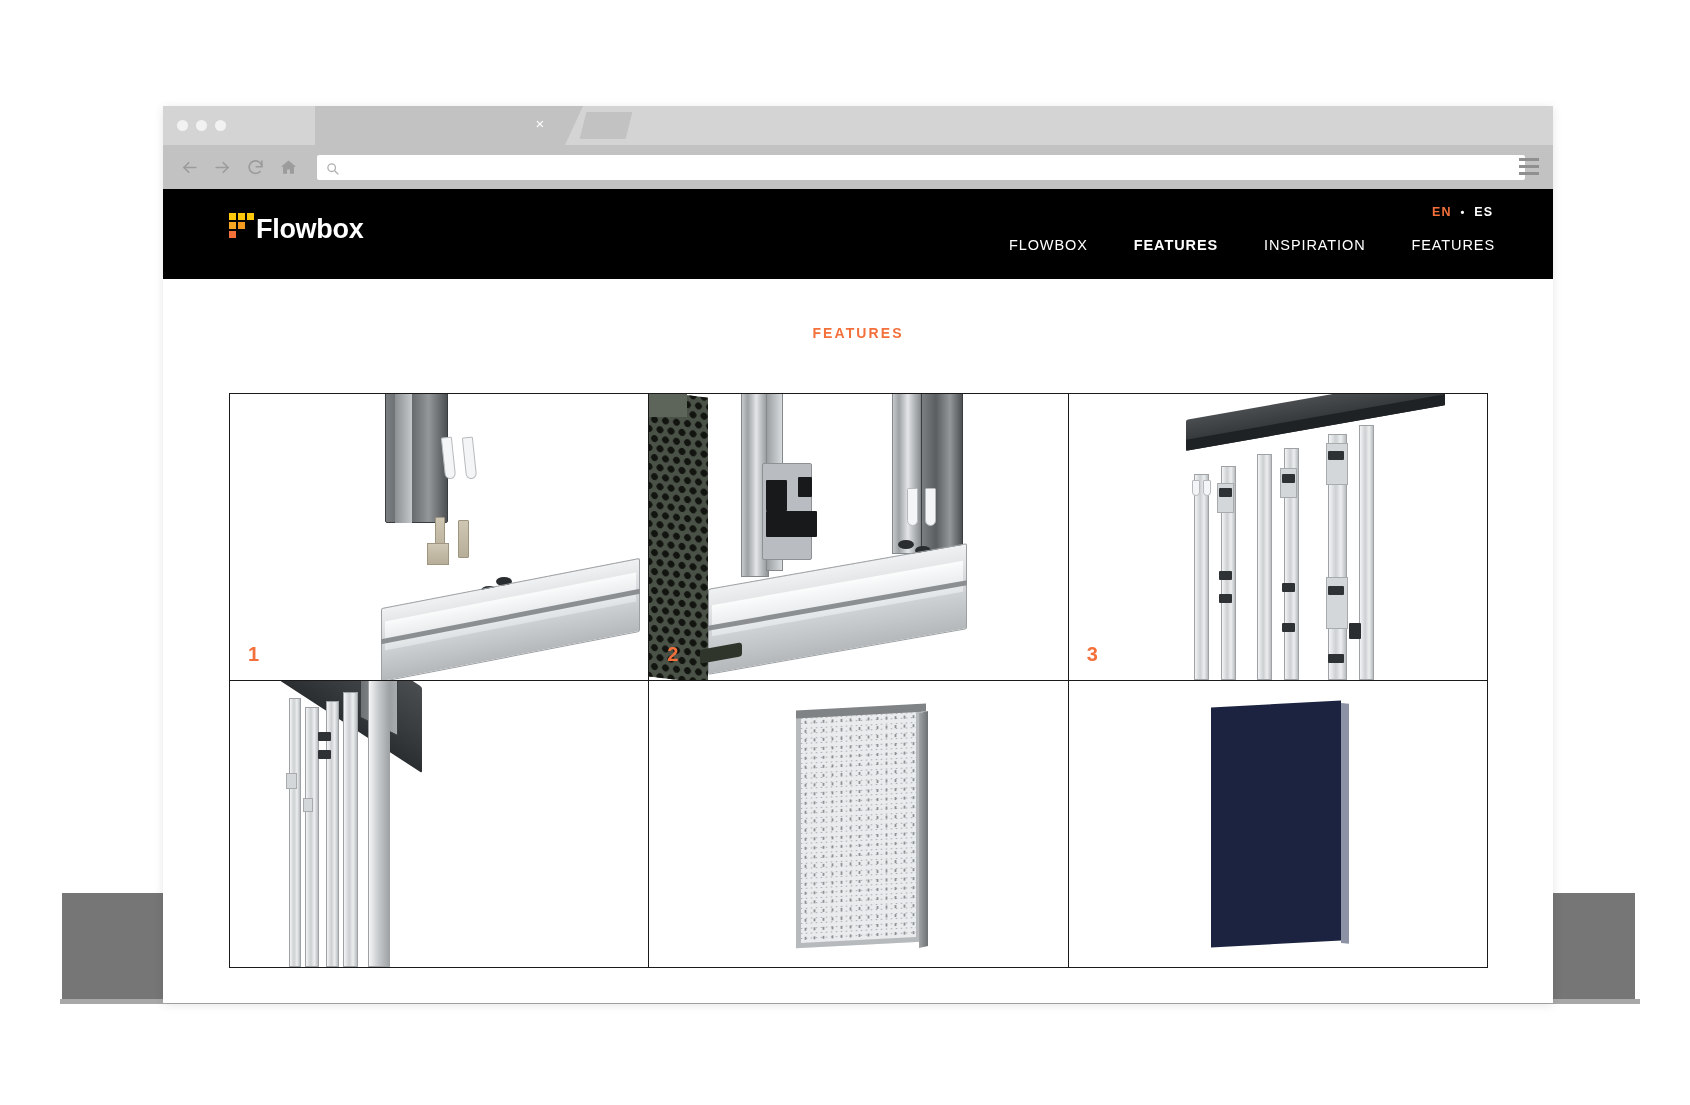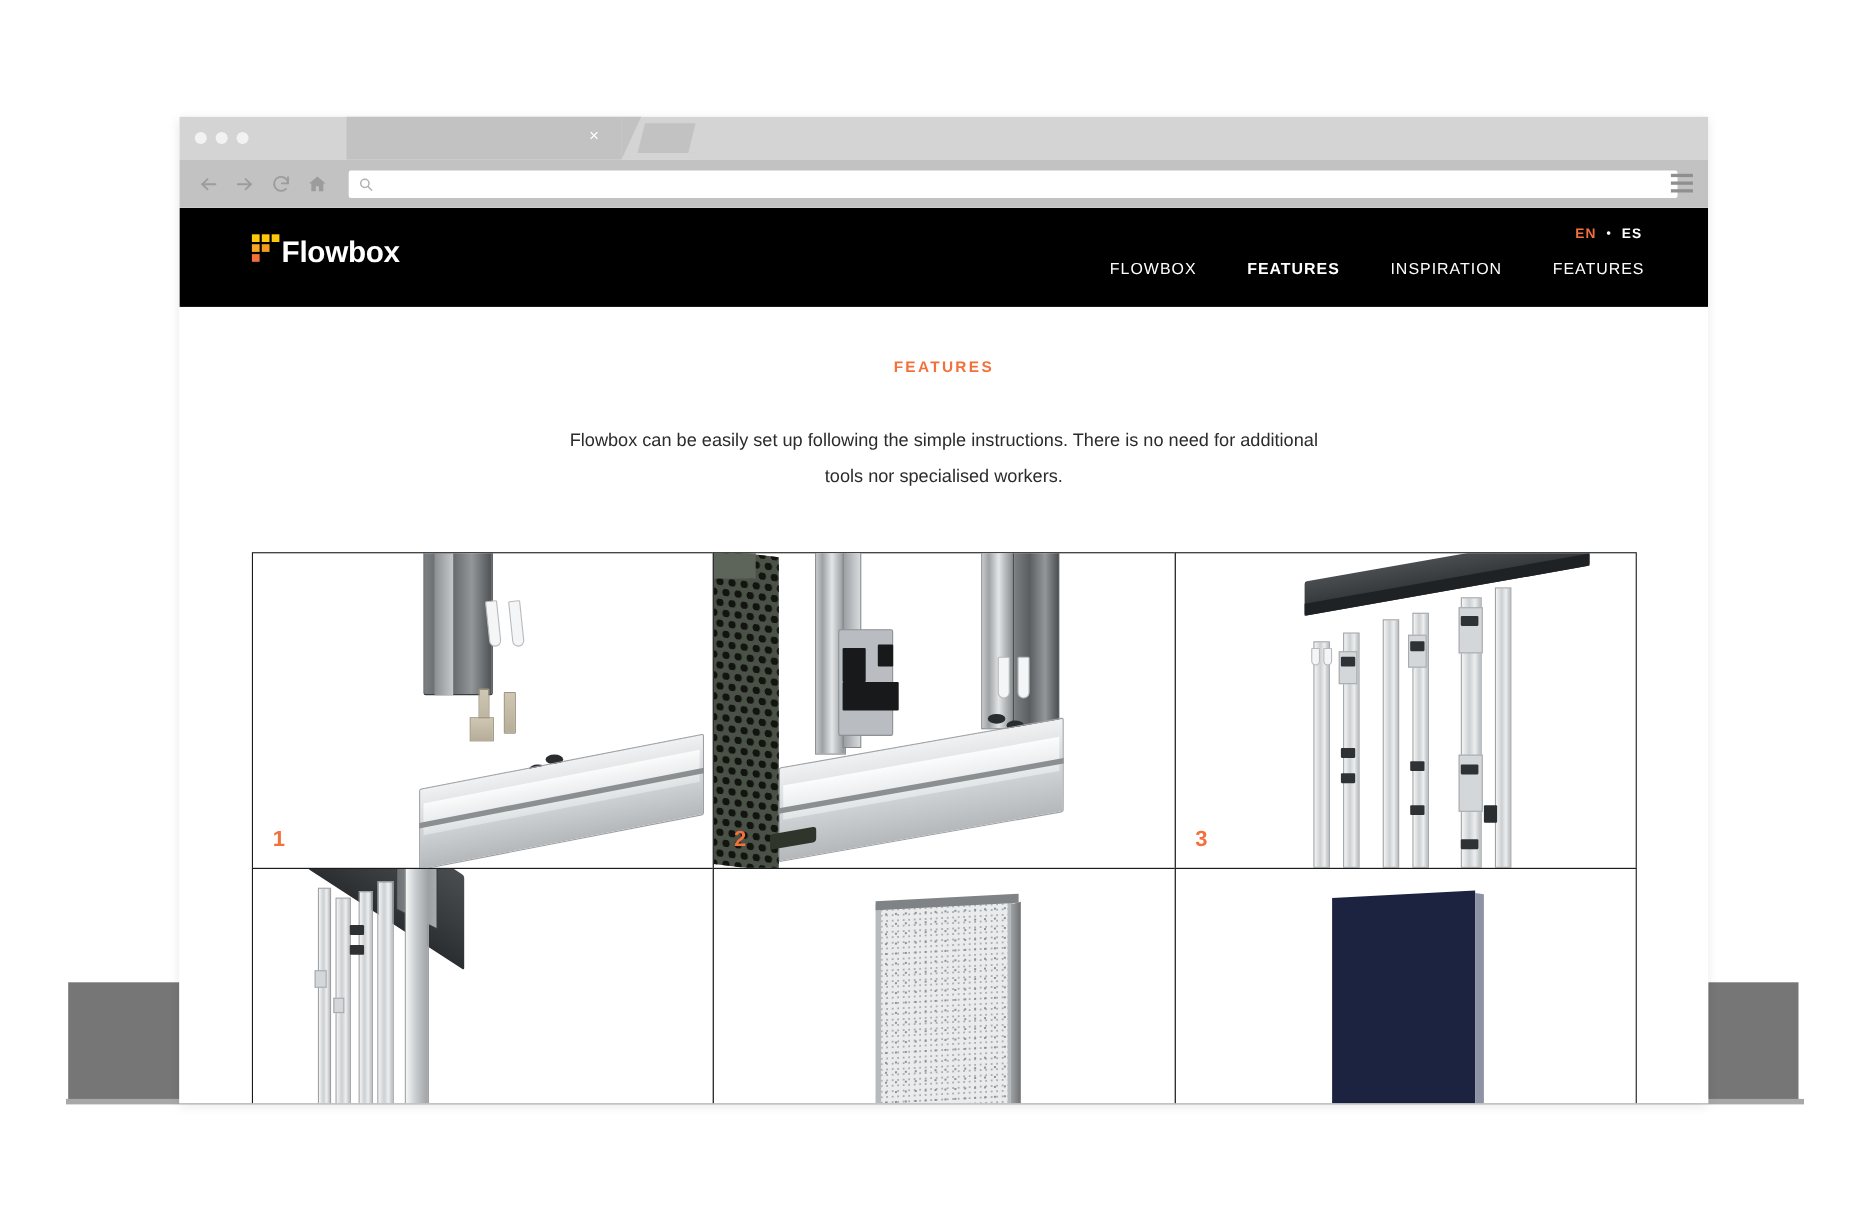--- a/index.html
+++ b/index.html
@@ -472,21 +472,20 @@
         <nav class="mainnav">
           <a href="#">FLOWBOX</a>
           <a href="#" class="active">FEATURES</a>
           <a href="#">INSPIRATION</a>
           <a href="#">FEATURES</a>
         </nav>
       </header>
 
       <section class="hero">
         <div class="eyebrow">FEATURES</div>
-        <p class="intro">Flowbox can be easily set up following the simple instructions. There is no need for additional tools nor specialised workers.</p>
       </section>
 
       <section class="grid">
 
         <div class="cell">
           <div class="art">
             <div class="darkext" style="left:37%; top:-2%; width:15%; height:47%; border-radius:2px;"></div>
             <div class="extrusion" style="left:39.5%; top:0%; width:4%; height:45%; border:0; background:linear-gradient(90deg,#8b8f92,#c4c8cb);"></div>
             <div class="hook" style="left:51%; top:15%; width:11px; height:42px; transform:rotate(-6deg);"></div>
             <div class="hook" style="left:56%; top:15%; width:11px; height:42px; transform:rotate(-6deg);"></div>

